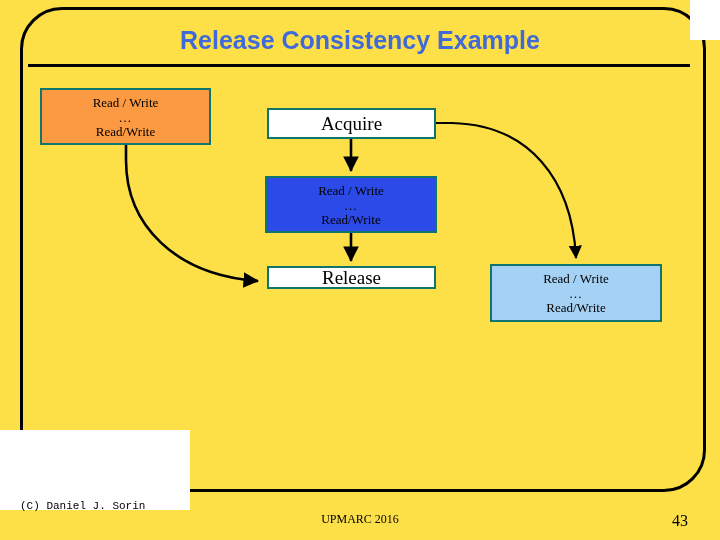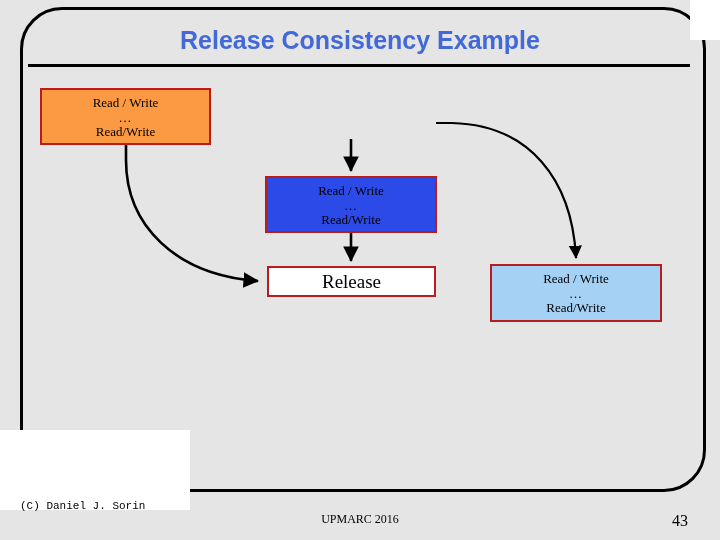--- a/index.html
+++ b/index.html
@@ -4,21 +4,21 @@
 <style>
   html, body {
     margin: 0;
     padding: 0;
     background: #ffffff;
   }
   #slide {
     position: relative;
     width: 720px;
     height: 540px;
-    background: #e5e5e5;
+    background: #fde047;
     overflow: hidden;
     font-family: "Liberation Serif", serif;
   }
   
   #frame {
     position: absolute;
     left: 20px;
     top: 7px;
     width: 686px;
     height: 485px;
@@ -60,21 +60,21 @@
     position: absolute;
     left: 28px;
     top: 64px;
     width: 662px;
     height: 3px;
     background: #000000;
   }
   .box {
     position: absolute;
     box-sizing: border-box;
-    border: 2px solid #b91c1c;
+    border: 2px solid #0f766e;
     display: flex;
     flex-direction: column;
     align-items: center;
     justify-content: center;
     font-family: "Liberation Serif", serif;
     color: #000000;
     text-align: center;
   }
   .rw-box {
     font-size: 13px;
@@ -93,21 +93,21 @@
   }
   #box-acquire {
     left: 267px; top: 108px; width: 169px; height: 31px;
     background: #ffffff;
   }
   #box-blue {
     left: 265px; top: 176px; width: 172px; height: 57px;
     background: #2b4ae8;
   }
   #box-release {
-    left: 267px; top: 266px; width: 169px; height: 31px;
+    left: 267px; top: 266px; width: 169px; height: 23px;
     background: #ffffff;
   }
   #box-lightblue {
     left: 490px; top: 264px; width: 172px; height: 58px;
     background: #a5d1f5;
   }
 
   #arrows {
     position: absolute;
     left: 0; top: 0;
@@ -142,20 +142,23 @@
 
   <div id="title">Release Consistency Example</div>
   <div id="title-rule"></div>
 
   <div class="box rw-box" id="box-orange">
     <div class="l1">Read / Write</div>
     <div class="l2">…</div>
     <div class="l3">Read/Write</div>
   </div>
 
+  <div class="box label-box" id="box-acquire">
+    <div>Acquire</div>
+  </div>
 
   <div class="box rw-box" id="box-blue">
     <div class="l1">Read / Write</div>
     <div class="l2">…</div>
     <div class="l3">Read/Write</div>
   </div>
 
   <div class="box label-box" id="box-release">
     <div>Release</div>
   </div>

